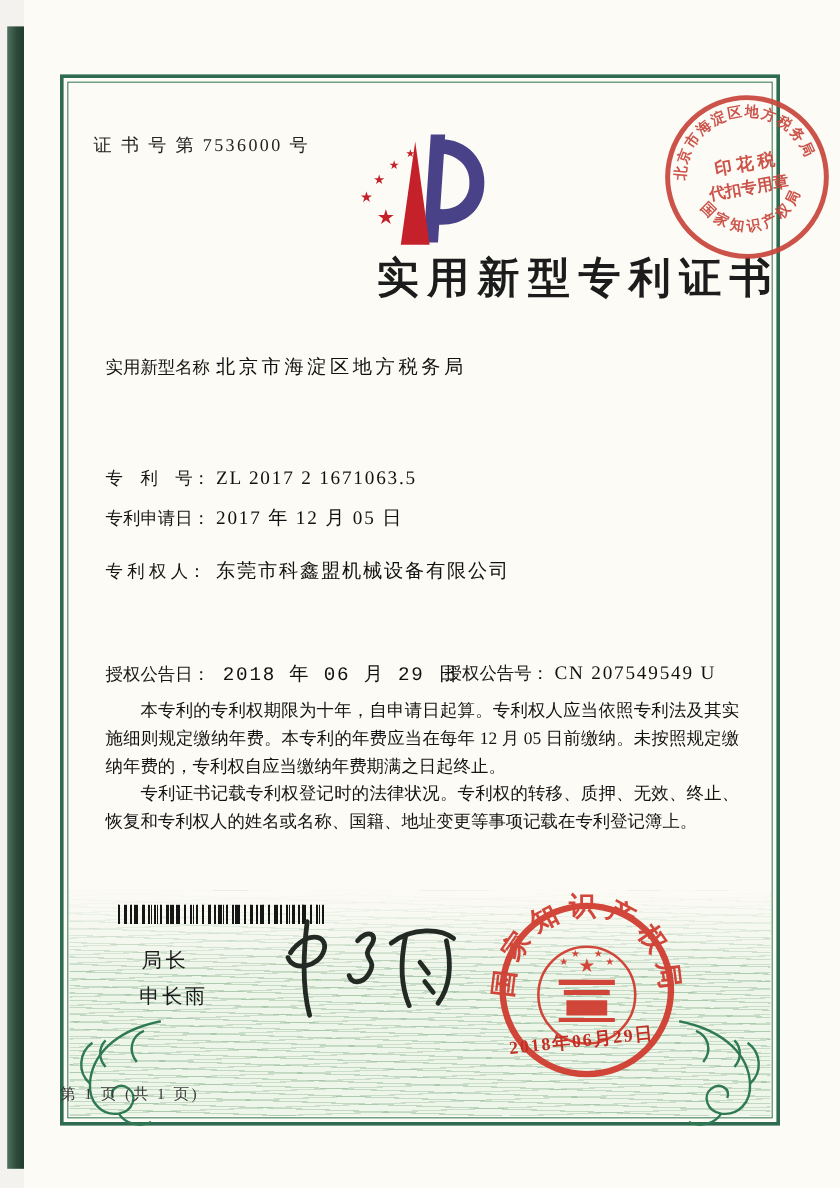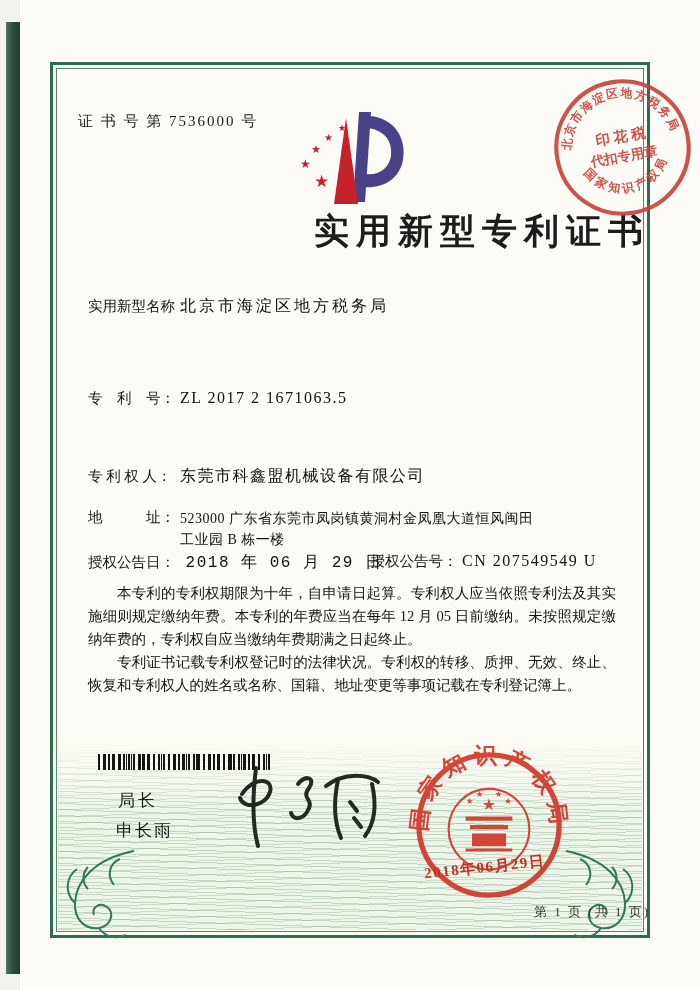--- a/index.html
+++ b/index.html
@@ -43,21 +43,21 @@
   .director-title{position:absolute;left:118px;top:789px;font-size:17px;letter-spacing:3px;
       font-family:Liberation Mono, monospace;color:#1a1a1a;}
   .director-name{position:absolute;left:116px;top:819px;font-size:17px;letter-spacing:2px;
       font-family:"Liberation Sans",sans-serif;color:#1a1a1a;}
   .signature{position:absolute;left:222px;top:760px;width:180px;height:100px;}
   .seal{position:absolute;left:404px;top:740px;width:170px;height:170px;opacity:.92;}
   .seal-date{position:absolute;left:424px;top:858px;font-size:15px;font-weight:bold;
       color:#c42f25;letter-spacing:1.5px;transform:rotate(-6deg);white-space:nowrap;}
   .tax-stamp{position:absolute;left:545px;top:70px;width:155px;height:155px;
       transform:rotate(-10deg);opacity:.92;}
-  .footer{position:absolute;left:50px;top:903px;width:600px;text-align:right;
+  .footer{position:absolute;left:50px;top:903px;width:600px;text-align:left;
       font-size:13px;letter-spacing:2px;color:#3a3a3a;}
   .ornament{position:absolute;width:92px;height:94px;}
   .ornament.bl{left:54px;top:845px;}
   .ornament.br{left:554px;top:845px;transform:scaleX(-1);}
 </style>
 </head>
 <body>
 
 <div class="stage">
   <div class="spine"></div>
@@ -85,28 +85,27 @@
     <div class="title" style="left:30px;">实用新型专利证书</div>
 
     <div class="field" style="left:68px;top:296px;">
       <span class="flabel">实用新型名称：</span>
       <span class="fvalue big">北京市海淀区地方税务局</span>
     </div>
     <div class="field" style="left:68px;top:389px;">
       <span class="flabel">专　利　号：</span>
       <span class="fvalue">ZL 2017 2 1671063.5</span>
     </div>
+    <div class="field" style="left:68px;top:422px;">
+      <span class="flabel">专利申请日：</span>
+      <span class="fvalue">2017 年 12 月 05 日</span>
+    </div>
     <div class="field" style="left:68px;top:466px;">
       <span class="flabel">专 利 权 人：</span>
       <span class="fvalue">东莞市科鑫盟机械设备有限公司</span>
-    </div>
-    <div class="field" style="left:68px;top:508px;">
-      <span class="flabel" style="vertical-align:top;">地　　　址：</span>
-      <span class="fvalue addr">523000 广东省东莞市凤岗镇黄洞村金凤凰大道恒风闽田
-工业园 B 栋一楼</span>
     </div>
     <div class="field" style="left:68px;top:552px;font-family:Liberation Mono, monospace;">
       <span class="flabel">授权公告日：</span>
       <span class="fvalue">2018 年 06 月 29 日</span>
     </div>
     <div class="field grant-no" style="left:350px;top:552px;text-align:center;">
       <span class="flabel">授权公告号：</span>
       <span class="fvalue">CN 207549549 U</span>
     </div>
 

